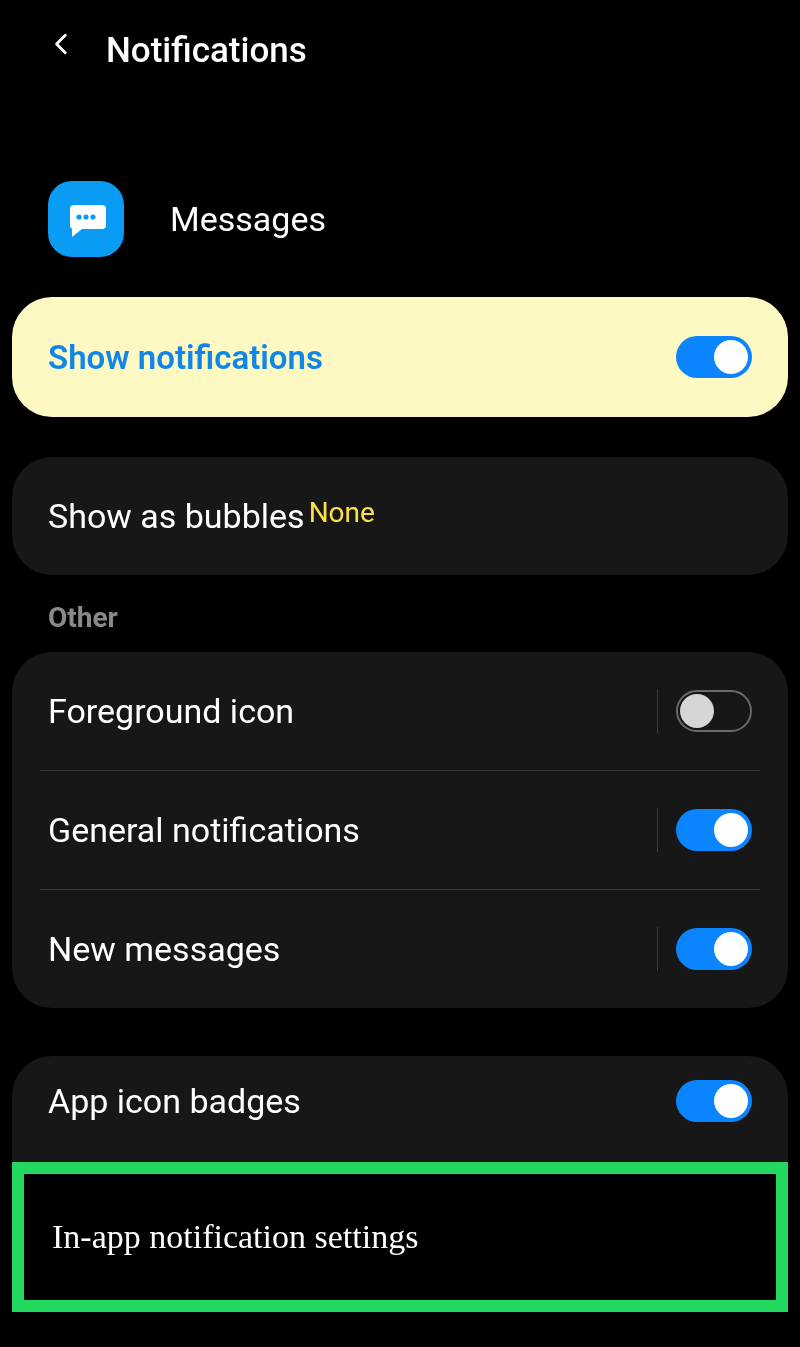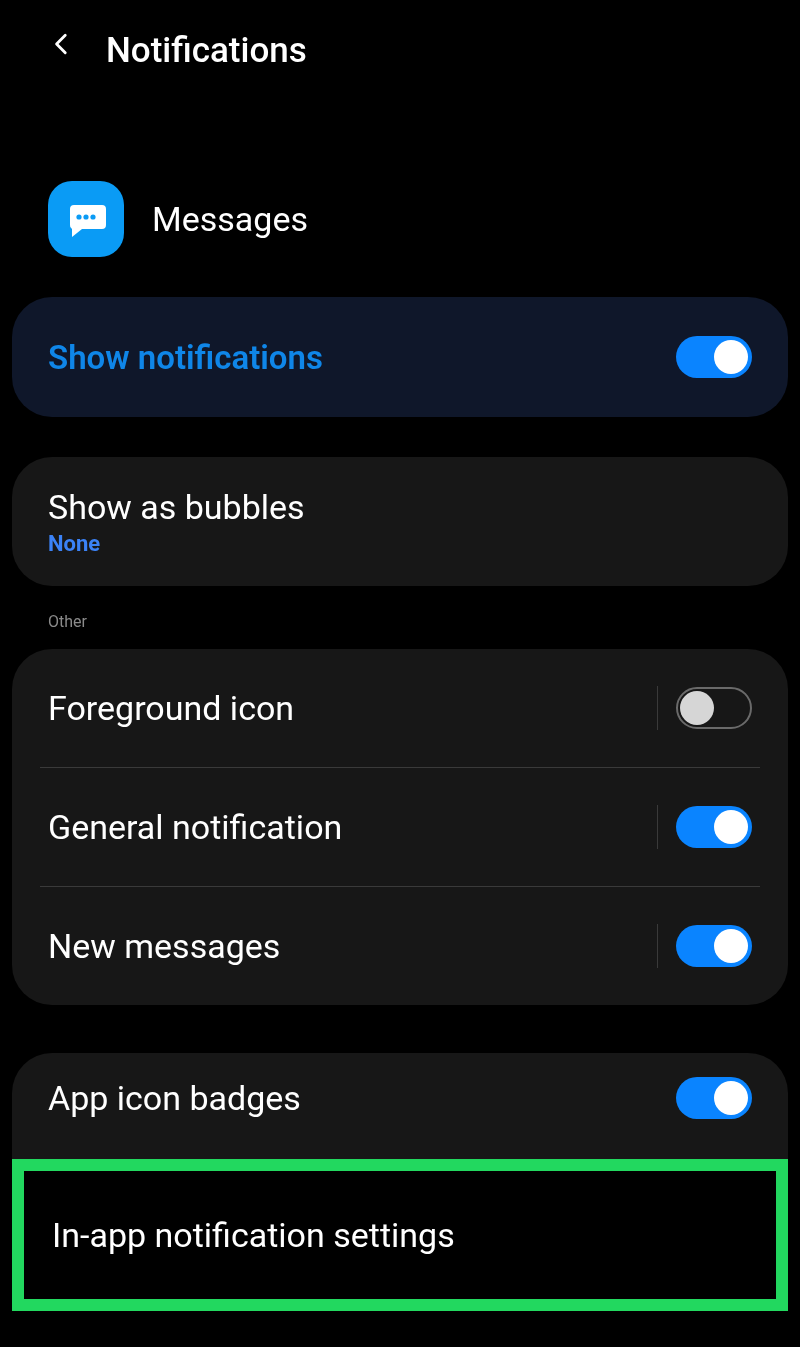--- a/index.html
+++ b/index.html
@@ -27,21 +27,21 @@
   .back-arrow svg { stroke: #fff; }
   .header-title {
     font-size: 35px;
     font-weight: 500;
     color: #ffffff;
   }
   .app-row {
     display: flex;
     align-items: center;
     padding: 90px 30px 40px 48px;
-    gap: 28px;
+    gap: 46px;
   }
   .app-icon {
     width: 76px;
     height: 76px;
     border-radius: 24px;
     background: #0a9bf5;
     display: flex;
     align-items: center;
     justify-content: center;
   }
@@ -49,60 +49,61 @@
     font-size: 34px;
     font-weight: 400;
     color: #ffffff;
   }
   .card {
     margin: 0 12px;
     border-radius: 40px;
     overflow: hidden;
   }
   .card-primary {
-    background: #0f172a;
+    background: #fef9c3;
   }
   .card-dark {
     background: #171717;
   }
   .row {
     display: flex;
     align-items: center;
     justify-content: space-between;
     padding: 30px 36px;
     min-height: 118px;
   }
   .row-primary {
     min-height: 120px;
   }
   .row-text {
     display: flex;
-    flex-direction: column;
+    flex-direction: row;
     gap: 4px;
   }
   .row-title {
     font-size: 34px;
     font-weight: 400;
     color: #ffffff;
   }
   .row-title-blue {
     font-size: 33px;
     font-weight: 600;
     color: #0f86e8;
   }
   .row-sub {
-    font-size: 22px;
-    font-weight: 700;
-    color: #3b82f6;
+    font-size: 28px;
+    font-weight: 400;
+    color: #fde047;
   }
 
   .section-label {
-    font-size: 16px;
+    font-size: 28px;
     color: #8a8a8a;
     padding: 26px 0 18px 48px;
+    font-weight: bold;
   }
 
   .divider-wrap {
     padding: 0 28px;
   }
   .divider {
     height: 1px;
     background: #3a3a3a;
   }
 
@@ -143,20 +144,21 @@
   }
 
   .spacer-40 { height: 40px; }
   .spacer-48 { height: 48px; }
 
   .highlight-box {
     margin: 0 12px;
     border: 12px solid #22d85f;
     background: #000;
     padding: 44px 28px;
+    font-family: Liberation Serif, serif;
   }
   .highlight-text {
     font-size: 34px;
     color: #ffffff;
   }
 
   .footer-text {
     font-size: 29px;
     color: #cfcfcf;
     padding: 36px 0 0 48px;
@@ -217,21 +219,21 @@
       <div class="toggle toggle-off">
         <div class="knob"></div>
       </div>
     </div>
   </div>
   <div class="divider-wrap">
       <div class="divider"></div>
     </div>
 
   <div class="row">
-    <div class="row-title">General notification</div>
+    <div class="row-title">General notifications</div>
     <div class="toggle-cell">
       <div class="vsep"></div>
       <div class="toggle toggle-on">
         <div class="knob"></div>
       </div>
     </div>
   </div>
   <div class="divider-wrap">
       <div class="divider"></div>
     </div>

